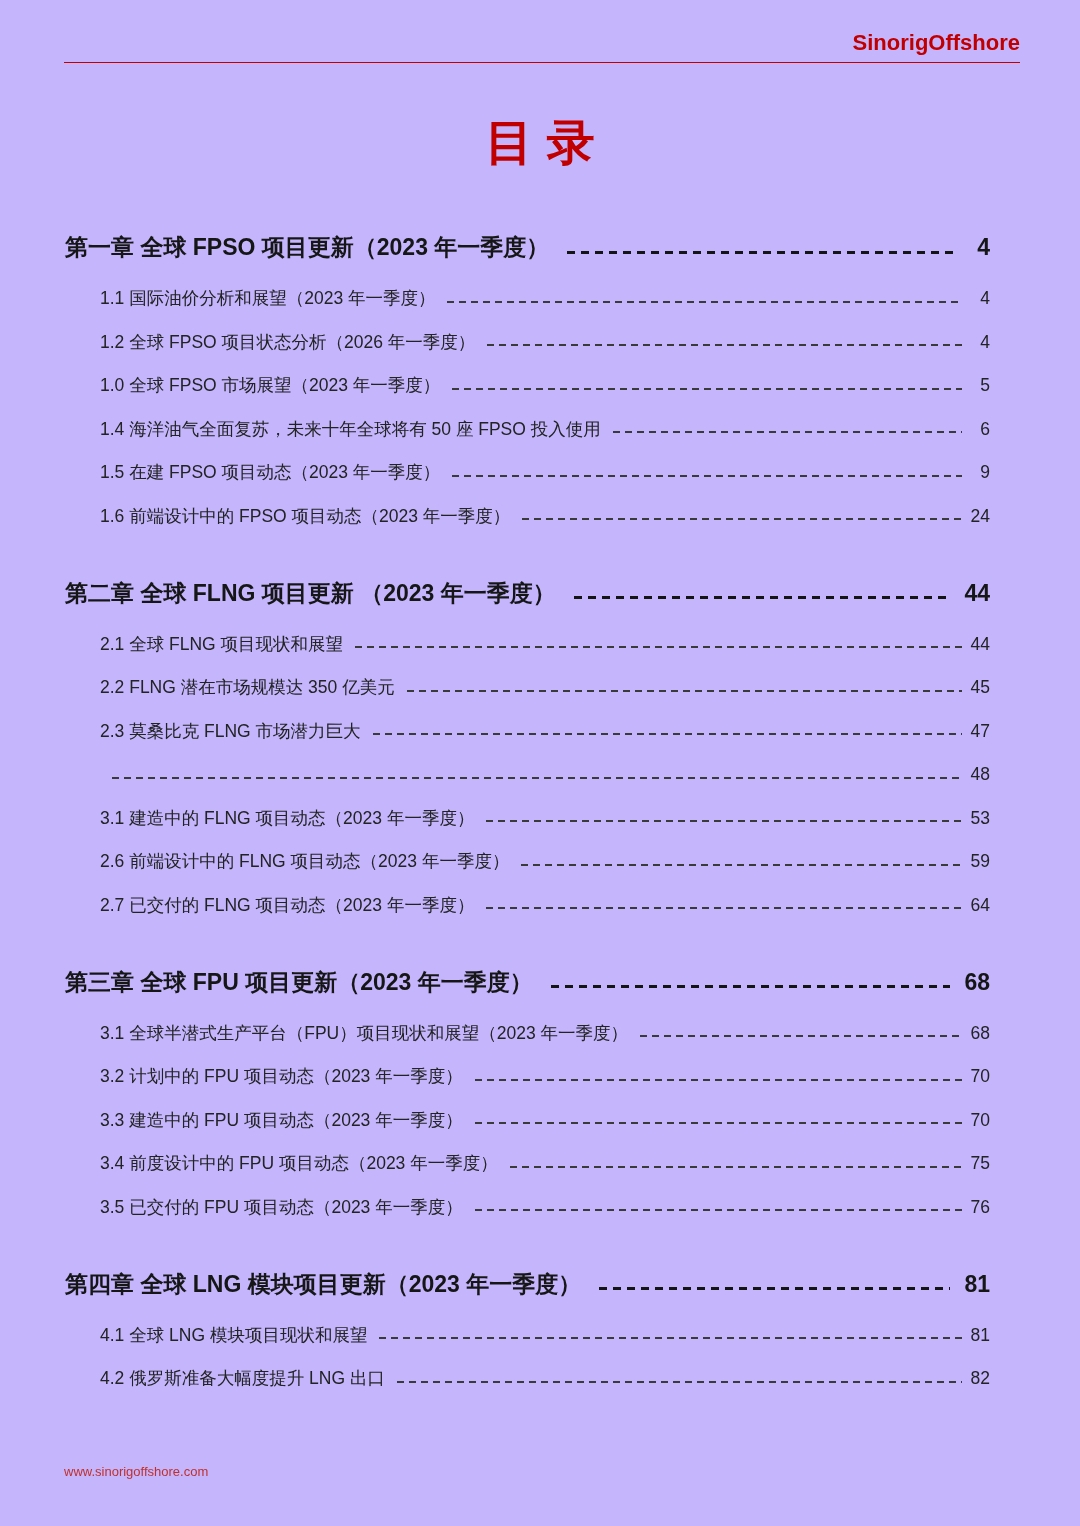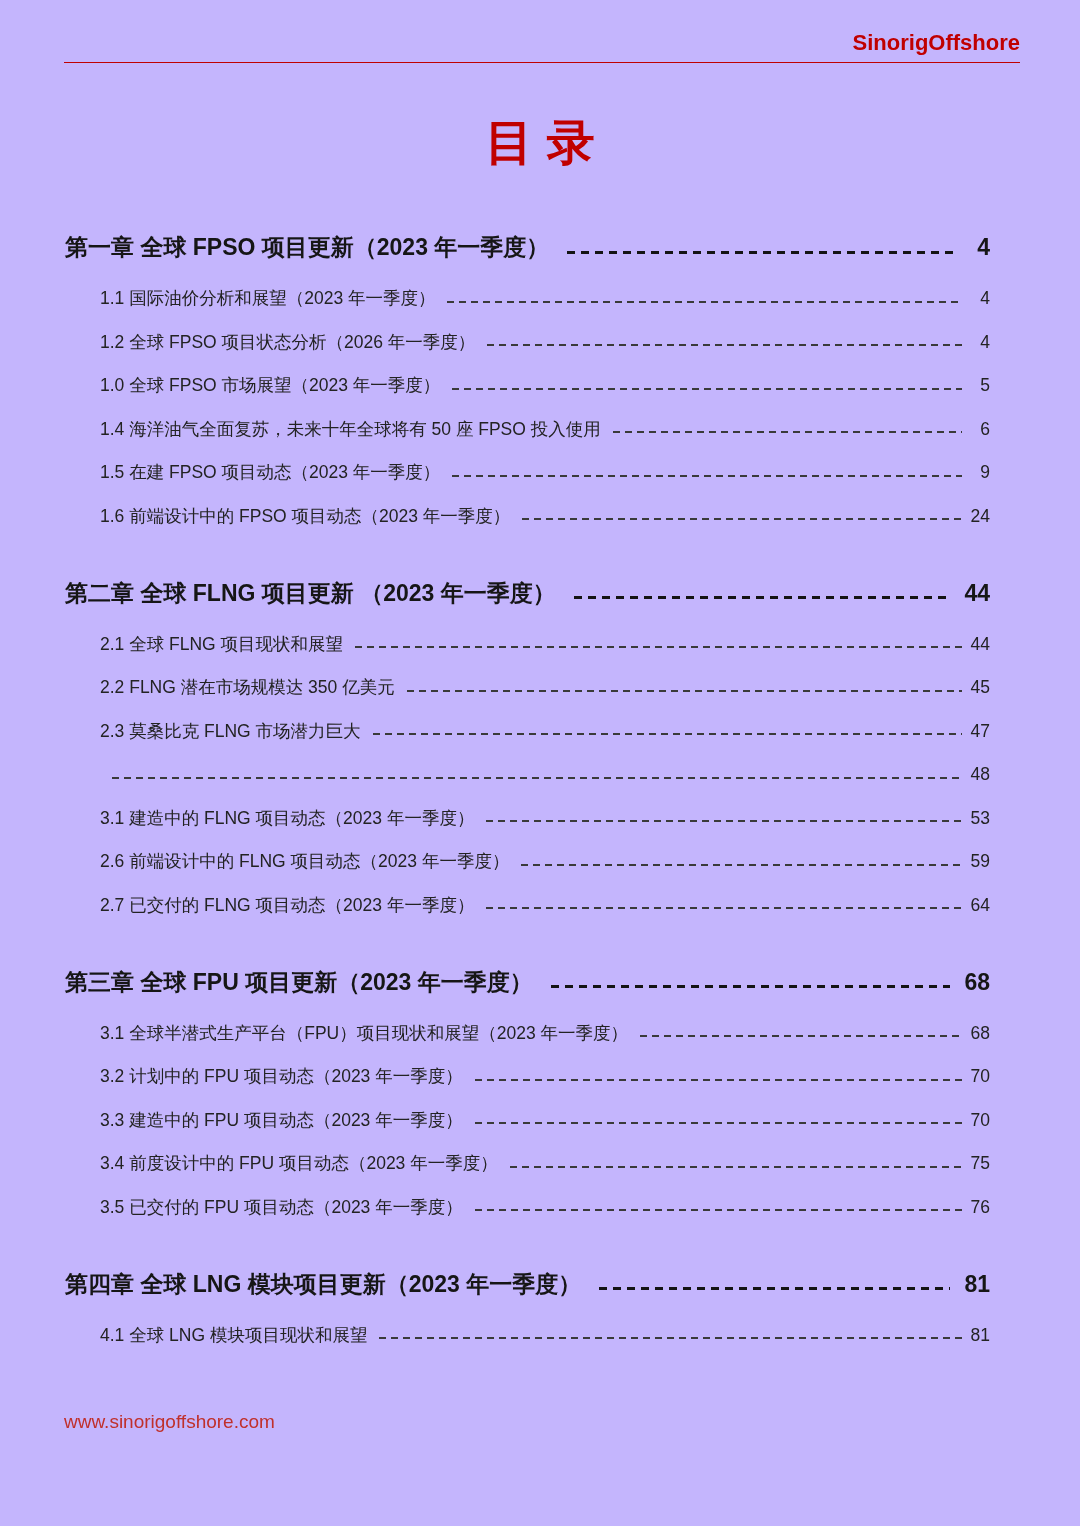--- a/index.html
+++ b/index.html
@@ -88,22 +88,22 @@
     height: 3px;
     margin: 10px 14px 0 18px;
     background: repeating-linear-gradient(to right, #141414 0 8px, transparent 8px 14px);
   }
   .pagenum { white-space: nowrap; text-align: right; min-width: 22px; }
 
   
   .footer {
     position: absolute;
     left: 64px;
-    top: 1410px;
-    font-size: 19px;
+    top: 1460px;
+    font-size: 13px;
     line-height: 24px;
     color: #c0302b;
   }
 </style>
 </head>
 <body>
 
 <div class="page">
 
   <div class="header">
@@ -232,20 +232,25 @@
       <div class="row chapter-row">
         <span class="label">第四章 全球 LNG 模块项目更新（2023 年一季度）</span>
         <span class="leader"></span>
         <span class="pagenum">81</span>
       </div>
       <div class="row item-row">
         <span class="label">4.1 全球 LNG 模块项目现状和展望</span>
         <span class="leader"></span>
         <span class="pagenum">81</span>
       </div>
+      <div class="row item-row">
+        <span class="label">4.2 俄罗斯准备大幅度提升 LNG 出口</span>
+        <span class="leader"></span>
+        <span class="pagenum">82</span>
+      </div>
     </div>
 
   </div>
 
   <div class="footer">
     <span>www.sinorigoffshore.com</span>
   </div>
 
 </div>
 

